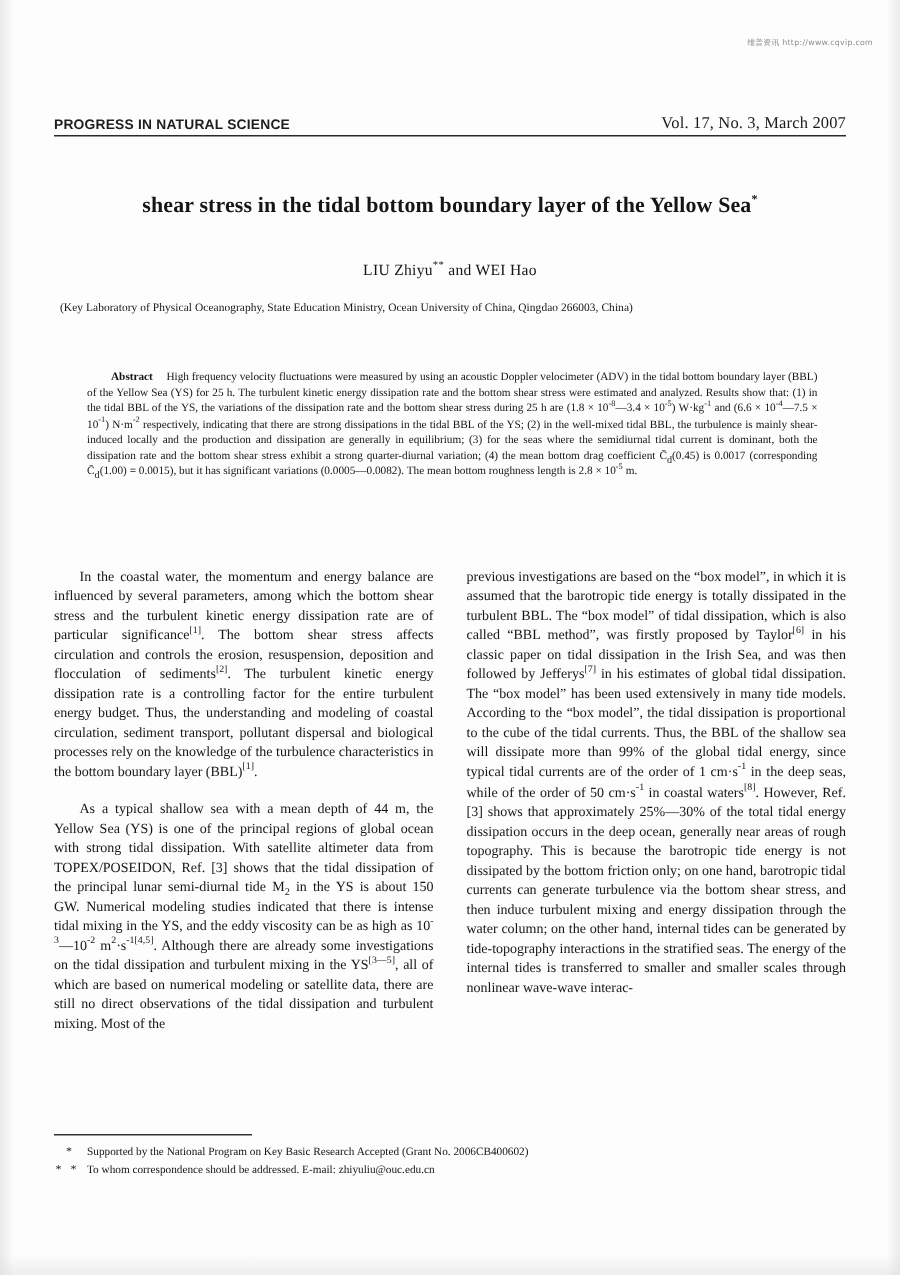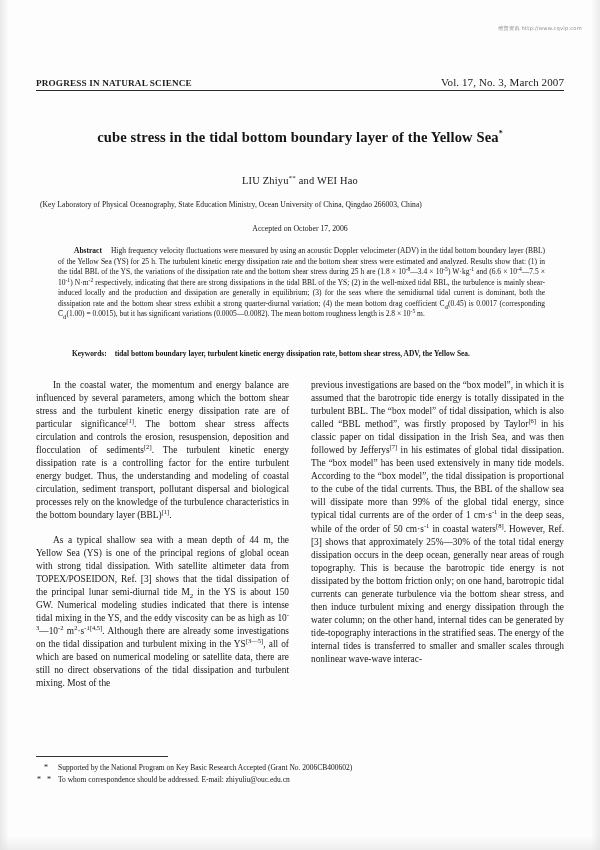--- a/index.html
+++ b/index.html
@@ -61,21 +61,21 @@
     left: 36px;
     top: 76px;
     width: 528px;
     display: flex;
     justify-content: space-between;
     align-items: flex-end;
     padding-bottom: 2px;
     border-bottom: 1.6px solid #2a2a2a;
   }
   .journal-name {
-    font-family: Liberation Serif, serif;
+    font-family: Liberation Sans, sans-serif;
     font-size: 9.2px;
     font-weight: bold;
     letter-spacing: .15px;
     color: #1d1d1d;
   }
   .issue-info {
     font-size: 11px;
     color: #1a1a1a;
     letter-spacing: .1px;
     margin-left: 32px;
@@ -240,39 +240,35 @@
   <div class="watermark">维普资讯 http://www.cqvip.com</div>
 
   <div class="running-head">
     <div class="journal-name">PROGRESS IN NATURAL SCIENCE</div>
     <div class="issue-info">Vol. 17, No. 3, March 2007</div>
   </div>
 
   <div class="title-block">
     <div class="paper-title">
       <br>
-      <span>cube stress in the tidal bottom boundary layer of the Yellow Sea</span><span class="sup">*</span>
+      <span>shear stress in the tidal bottom boundary layer of the Yellow Sea</span><span class="sup">*</span>
     </div>
   </div>
 
   <div class="authors">
     <span>LIU Zhiyu</span><span class="sup">**</span><span> and </span><span>WEI Hao</span>
   </div>
 
   <div class="affiliation">(Key Laboratory of Physical Oceanography, State Education Ministry, Ocean University of China, Qingdao 266003, China)</div>
 
-  <div class="accepted">Accepted on October 17, 2006</div>
 
   <div class="abstract">
     <span class="indent-first"></span><span class="lead">Abstract</span><span>High frequency velocity fluctuations were measured by using an acoustic Doppler velocimeter (ADV) in the tidal bottom boundary layer (BBL) of the Yellow Sea (YS) for 25 h. The turbulent kinetic energy dissipation rate and the bottom shear stress were estimated and analyzed. Results show that: (1) in the tidal BBL of the YS, the variations of the dissipation rate and the bottom shear stress during 25 h are (1.8 × 10</span><sup>-8</sup><span>—3.4 × 10</span><sup>-5</sup><span>) W·kg</span><sup>-1</sup><span> and (6.6 × 10</span><sup>-4</sup><span>—7.5 × 10</span><sup>-1</sup><span>) N·m</span><sup>-2</sup><span> respectively, indicating that there are strong dissipations in the tidal BBL of the YS; (2) in the well-mixed tidal BBL, the turbulence is mainly shear-induced locally and the production and dissipation are generally in equilibrium; (3) for the seas where the semidiurnal tidal current is dominant, both the dissipation rate and the bottom shear stress exhibit a strong quarter-diurnal variation; (4) the mean bottom drag coefficient C̄</span><sub>d</sub><span>(0.45) is 0.0017 (corresponding C̄</span><sub>d</sub><span>(1.00) = 0.0015), but it has significant variations (0.0005—0.0082). The mean bottom roughness length is 2.8 × 10</span><sup>-5</sup><span> m.</span>
   </div>
 
-  <div class="keywords">
-    <span class="kw-lead">Keywords:</span><span>tidal bottom boundary layer, turbulent kinetic energy dissipation rate, bottom shear stress, ADV, the Yellow Sea.</span>
-  </div>
 
   <div class="columns">
 
     <div class="col">
       <p><span>In the coastal water, the momentum and energy balance are influenced by several parameters, among which the bottom shear stress and the turbulent kinetic energy dissipation rate are of particular significance</span><sup>[1]</sup><span>. The bottom shear stress affects circulation and controls the erosion, resuspension, deposition and flocculation of sediments</span><sup>[2]</sup><span>. The turbulent kinetic energy dissipation rate is a controlling factor for the entire turbulent energy budget. Thus, the understanding and modeling of coastal circulation, sediment transport, pollutant dispersal and biological processes rely on the knowledge of the turbulence characteristics in the bottom boundary layer (BBL)</span><sup>[1]</sup><span>.</span></p>
 
       <p><span>As a typical shallow sea with a mean depth of 44 m, the Yellow Sea (YS) is one of the principal regions of global ocean with strong tidal dissipation. With satellite altimeter data from TOPEX/POSEIDON, Ref. [3] shows that the tidal dissipation of the principal lunar semi-diurnal tide M</span><sub>2</sub><span> in the YS is about 150 GW. Numerical modeling studies indicated that there is intense tidal mixing in the YS, and the eddy viscosity can be as high as 10</span><sup>-3</sup><span>—10</span><sup>-2</sup><span> m</span><sup>2</sup><span>·s</span><sup>-1[4,5]</sup><span>. Although there are already some investigations on the tidal dissipation and turbulent mixing in the YS</span><sup>[3—5]</sup><span>, all of which are based on numerical modeling or satellite data, there are still no direct observations of the tidal dissipation and turbulent mixing. Most of the</span></p>
     </div>
 
     <div class="col">

